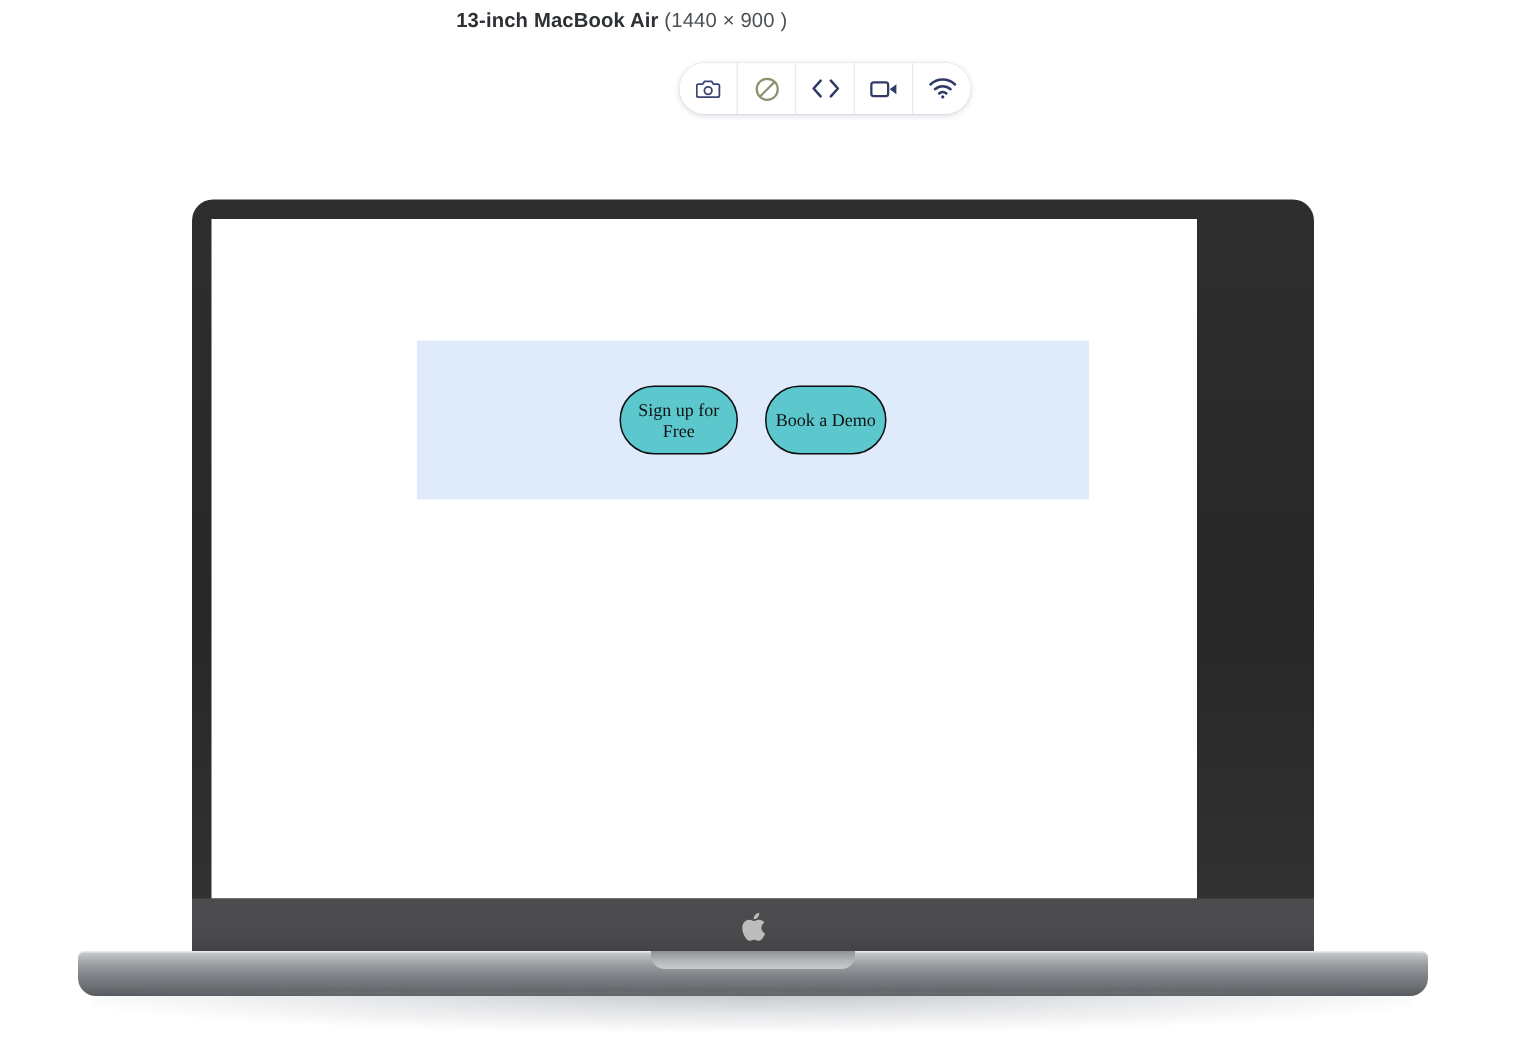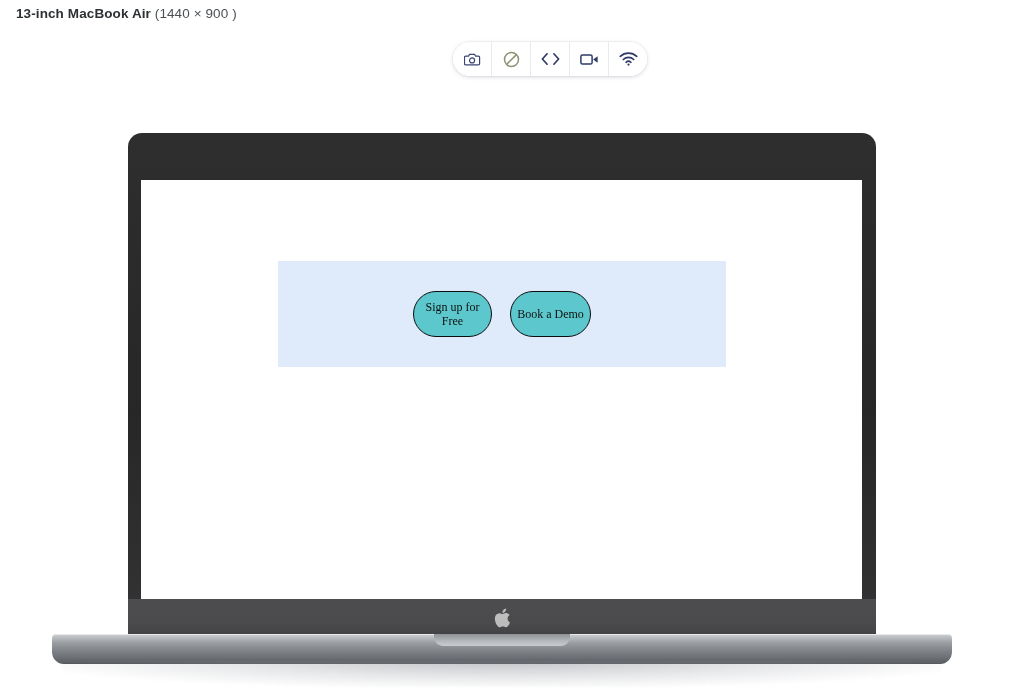--- a/index.html
+++ b/index.html
@@ -11,24 +11,24 @@
     height: 696px;
     background: #ffffff;
     font-family: "Liberation Sans", sans-serif;
     overflow: hidden;
     position: relative;
   }
 
   
   .device-title {
     position: absolute;
-    left: 16px;
+    left: 0;
     top: 6px;
     width: 829px;
-    text-align: left;
+    text-align: center;
     font-size: 13.5px;
     color: #3c4043;
     letter-spacing: 0.1px;
     white-space: nowrap;
   }
   .device-title .name {
     font-weight: bold;
     color: #2d3134;
   }
   .device-title .res {
@@ -76,25 +76,24 @@
     width: 748px;
     height: 507px;
     background: #2b2b2b;
     background: linear-gradient(180deg, #2e2e2e 0%, #272727 55%, #343436 100%);
     border-radius: 14px 14px 4px 4px;
   }
   .screen {
     position: absolute;
     left: 141px;
     top: 146px;
-    width: 721px;
+    width: 657px;
     height: 453px;
     background: #ffffff;
     overflow: hidden;
-    margin-top: 34px;
   }
   .chin {
     position: absolute;
     left: 128px;
     top: 599px;
     width: 748px;
     height: 41px;
     background: linear-gradient(180deg, #4d4d50 0%, #4a4a4d 60%, #3f3f42 100%);
   }
   .apple-logo {

